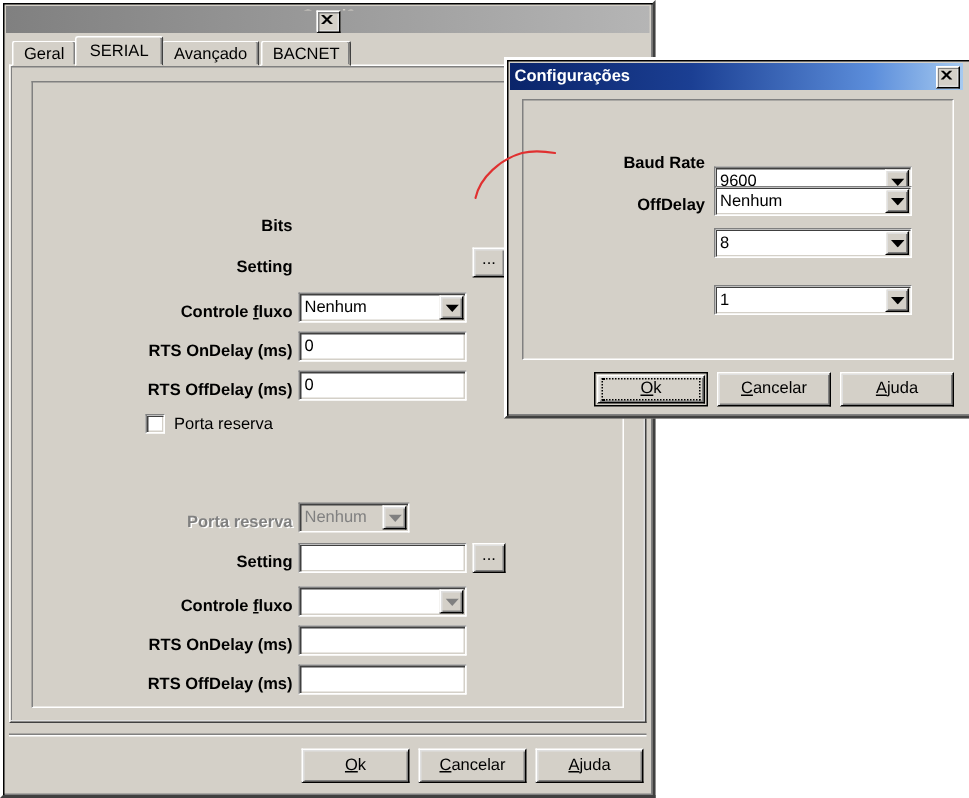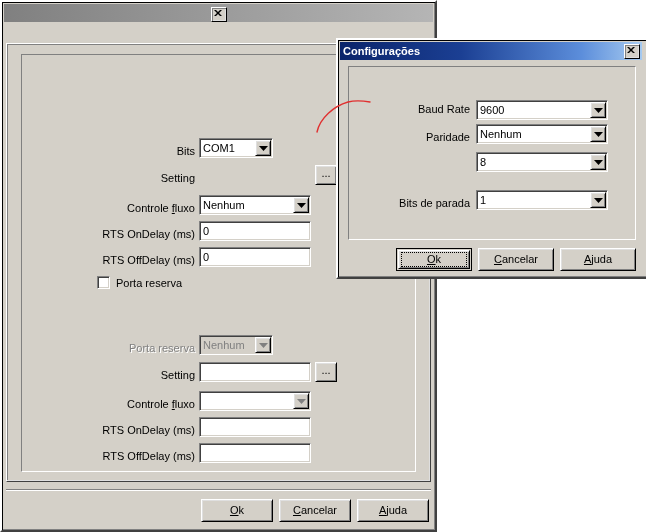--- a/index.html
+++ b/index.html
@@ -105,20 +105,21 @@
   }
 
   
   .lbl {
     position: absolute;
     font-size: 11px;
     color: #000000;
     text-align: right;
     line-height: 14px;
     white-space: nowrap;
+    font-weight: bold;
   }
   .lbl.disabled { color: #808080; text-shadow: 1px 1px 0 #ffffff; }
 
   .field {
     position: absolute;
     background: #ffffff;
     border: 1px solid;
     border-color: #808080 #ffffff #ffffff #808080;
     box-shadow: 1px 1px 0 0 #404040 inset, -1px -1px 0 0 #d4d0c8 inset;
     box-sizing: border-box;
@@ -225,34 +226,40 @@
 
     <div class="titlebar inactive" style="width:429px;">
       <span class="title-text inactive">Canal0</span>
       <span class="sysbtn">
         <svg width="8" height="7" viewBox="0 0 8 7">
           <path d="M0 0 L2 0 L4 2 L6 0 L8 0 L5 3 L8 6 L6 6 L4 4 L2 6 L0 6 L3 3 Z" fill="#000000"></path>
         </svg>
       </span>
     </div>
 
+    <div class="tabstrip">
+      <div class="tab">
+        <span>Geral</span>
+      </div>
+      <div class="tab selected">
+        <span>SERIAL</span>
+      </div>
+      <div class="tab">
+        <span>Avançado</span>
+      </div>
+      <div class="tab">
+        <span>BACNET</span>
+      </div>
+    </div>
 
     <div class="tabbody">
 
       <div class="groupbox" style="left:14px; top:10px; right:14px; bottom:9px;"></div>
 
       <div class="lbl" style="left:100px; top:100px; width:88px;">Bits</div>
-      <div class="combo" style="left:192px; top:94px; width:74px; height:20px;">
-        <div class="cb-text">COM1</div>
-        <div class="cb-arrow">
-          <svg width="9" height="5" viewBox="0 0 9 5">
-            <polygon points="0,0 9,0 4.5,5" fill="#000000"></polygon>
-          </svg>
-        </div>
-      </div>
 
       <div class="lbl" style="left:100px; top:127px; width:88px;">Setting</div>
       <div class="btn" style="left:308px; top:121px; width:22px; height:20px;">
         <span class="dots">...</span>
       </div>
 
       <div class="lbl" style="left:80px; top:157px; width:108px;">Controle <u>f</u>luxo</div>
       <div class="combo" style="left:192px; top:151px; width:112px; height:20px;">
         <div class="cb-text">Nenhum</div>
         <div class="cb-arrow">
@@ -324,49 +331,48 @@
       <span class="sysbtn">
         <svg width="8" height="7" viewBox="0 0 8 7">
           <path d="M0 0 L2 0 L4 2 L6 0 L8 0 L5 3 L8 6 L6 6 L4 4 L2 6 L0 6 L3 3 Z" fill="#000000"></path>
         </svg>
       </span>
     </div>
 
     <div class="groupbox" style="left:10px; top:26px; width:288px; height:174px;"></div>
 
     <div class="lbl" style="left:40px; top:62px; width:92px;">Baud Rate</div>
-    <div class="combo" style="left:138px; top:60px; width:132px; height:20px;">
+    <div class="combo" style="left:138px; top:71px; width:132px; height:20px;">
       <div class="cb-text">9600</div>
       <div class="cb-arrow">
         <svg width="9" height="5" viewBox="0 0 9 5">
           <polygon points="0,0 9,0 4.5,5" fill="#000000"></polygon>
         </svg>
       </div>
     </div>
 
-    <div class="lbl" style="left:40px; top:90px; width:92px;">Paridade</div>
+    <div class="lbl" style="left:40px; top:90px; width:92px;">OffDelay</div>
     <div class="combo" style="left:138px; top:84px; width:132px; height:20px;">
       <div class="cb-text">Nenhum</div>
       <div class="cb-arrow">
         <svg width="9" height="5" viewBox="0 0 9 5">
           <polygon points="0,0 9,0 4.5,5" fill="#000000"></polygon>
         </svg>
       </div>
     </div>
 
     <div class="combo" style="left:138px; top:112px; width:132px; height:20px;">
       <div class="cb-text">8</div>
       <div class="cb-arrow">
         <svg width="9" height="5" viewBox="0 0 9 5">
           <polygon points="0,0 9,0 4.5,5" fill="#000000"></polygon>
         </svg>
       </div>
     </div>
 
-    <div class="lbl" style="left:30px; top:156px; width:102px;">Bits de parada</div>
     <div class="combo" style="left:138px; top:150px; width:132px; height:20px;">
       <div class="cb-text">1</div>
       <div class="cb-arrow">
         <svg width="9" height="5" viewBox="0 0 9 5">
           <polygon points="0,0 9,0 4.5,5" fill="#000000"></polygon>
         </svg>
       </div>
     </div>
 
     <div class="btn default" style="left:58px; top:208px; width:76px; height:23px;">

